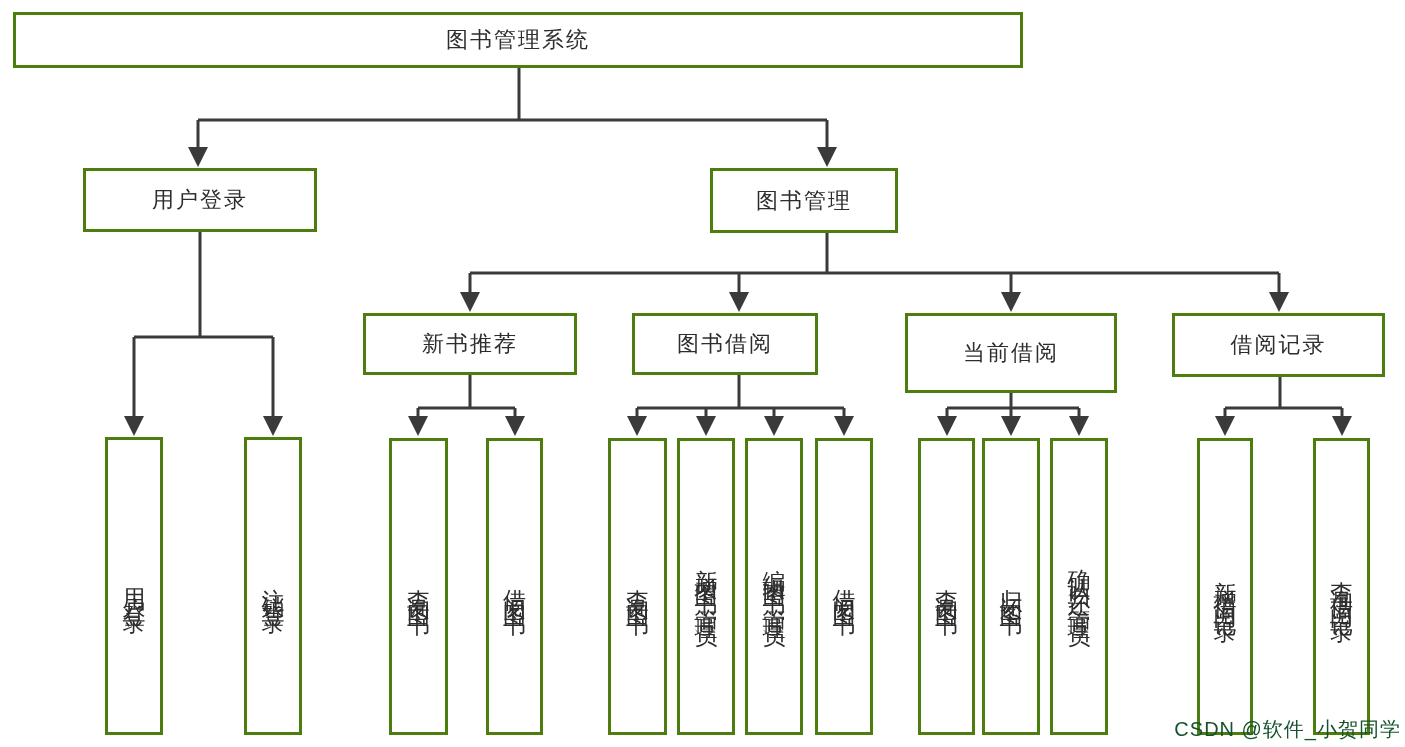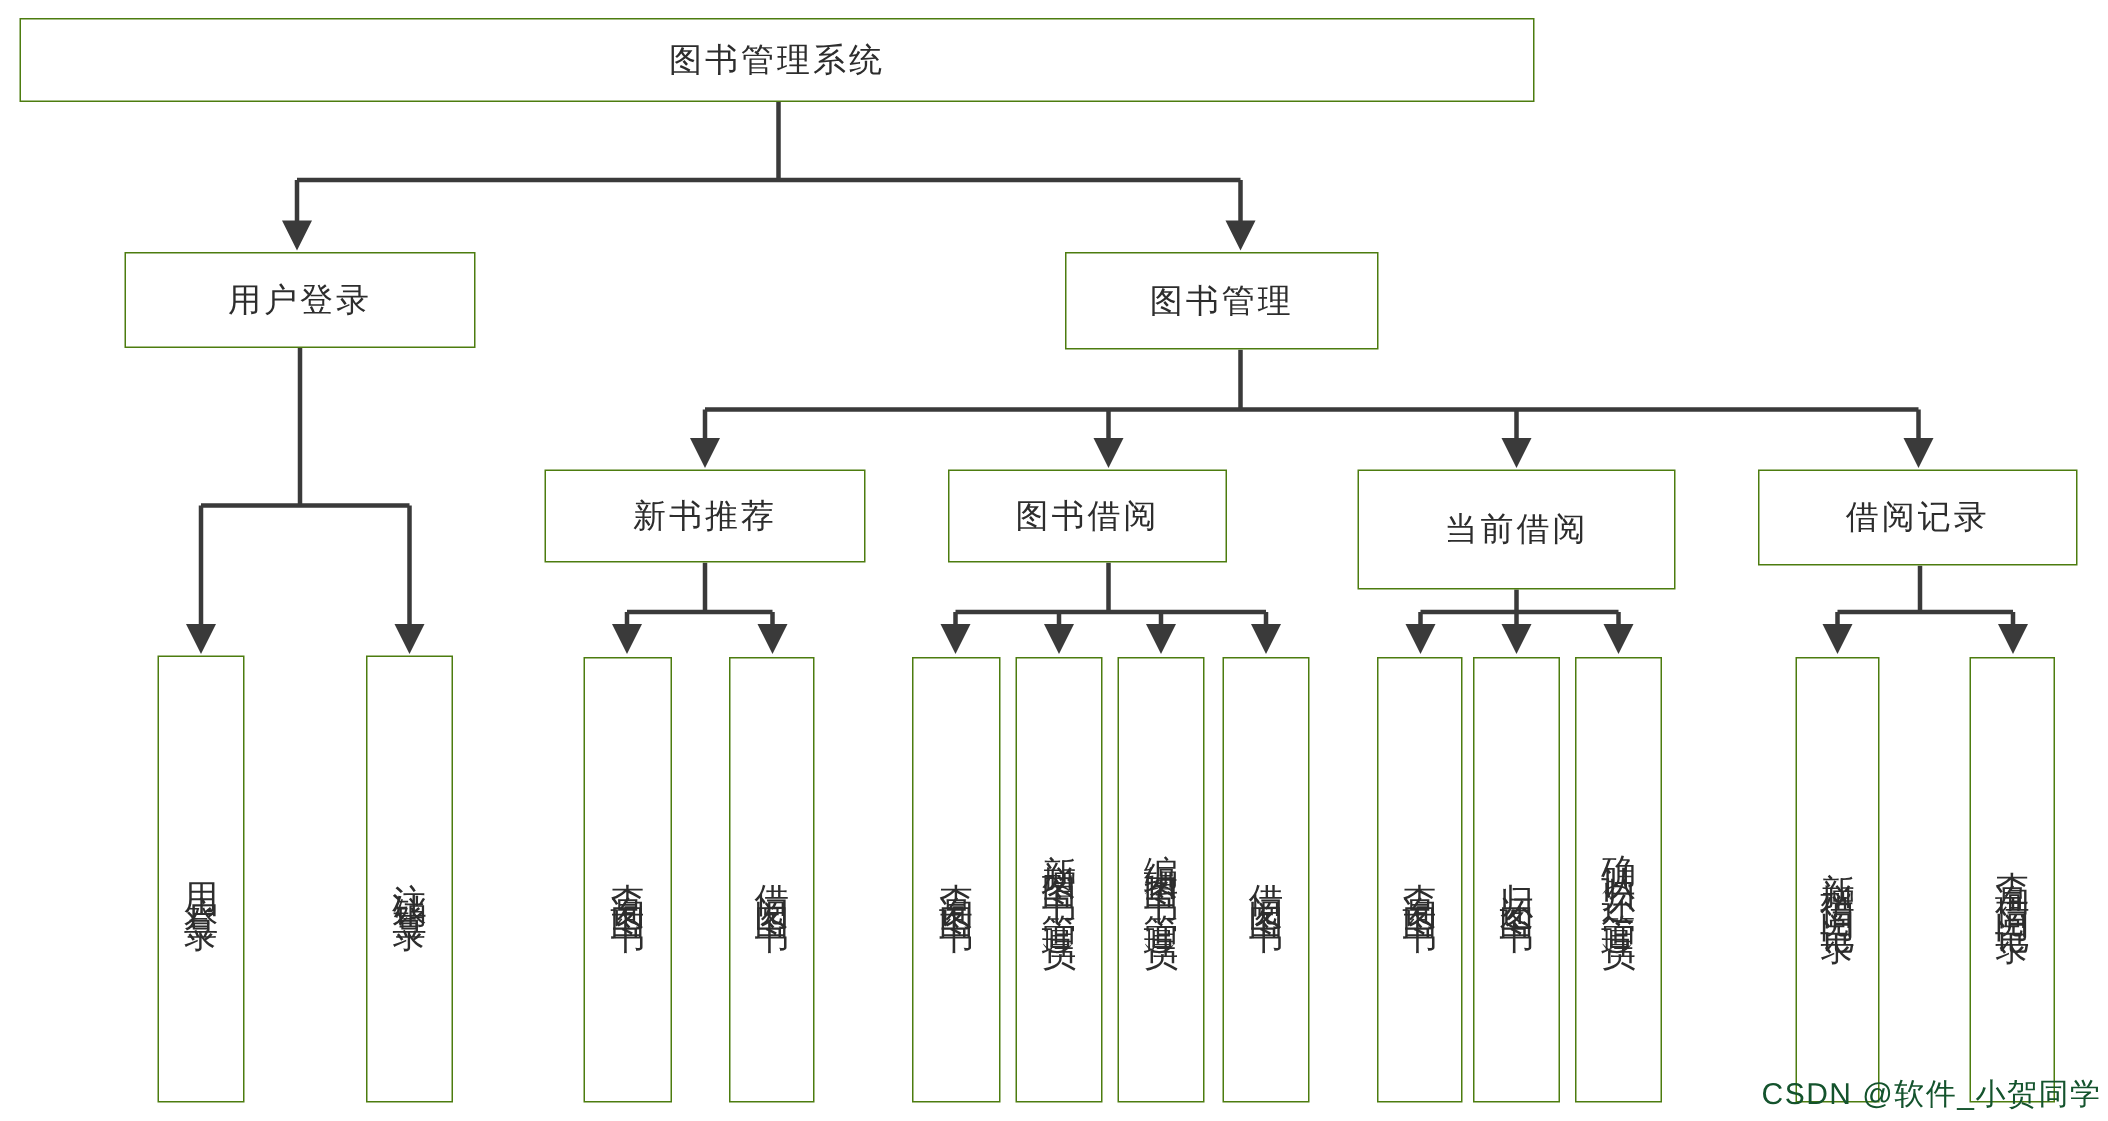--- a/index.html
+++ b/index.html
@@ -19,21 +19,21 @@
     position: absolute;
     left: 0;
     top: 0;
     width: 1405px;
     height: 747px;
   }
   .node {
     position: absolute;
     box-sizing: border-box;
     background: #ffffff;
-    border: 1px solid #4d7c0f;
+    border: 3px solid #4d7c0f;
     display: flex;
     align-items: center;
     justify-content: center;
     color: #2d2d2d;
     text-align: center;
   }
   .node.h span {
     font-size: 22px;
     letter-spacing: 2px;
     white-space: nowrap;
@@ -119,21 +119,21 @@
       M1332 416 L1352 416 L1342 436 Z"></path>
   </svg>
 
   <div class="node h" style="left:13px; top:12px; width:1010px; height:56px">
     <span>图书管理系统</span>
   </div>
 
   <div class="node h" style="left:83px; top:168px; width:234px; height:64px">
     <span>用户登录</span>
   </div>
-  <div class="node h" style="left:710px; top:168px; width:209px; height:65px">
+  <div class="node h" style="left:710px; top:168px; width:188px; height:65px">
     <span>图书管理</span>
   </div>
 
   <div class="node h" style="left:363px; top:313px; width:214px; height:62px">
     <span>新书推荐</span>
   </div>
   <div class="node h" style="left:632px; top:313px; width:186px; height:62px">
     <span>图书借阅</span>
   </div>
   <div class="node h" style="left:905px; top:313px; width:212px; height:80px">

